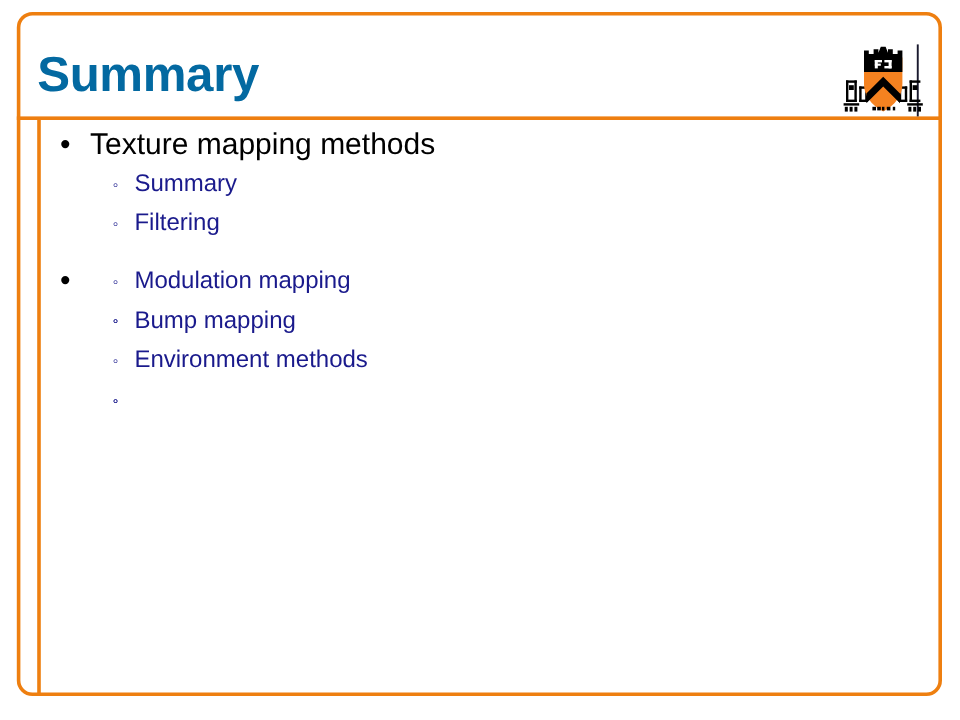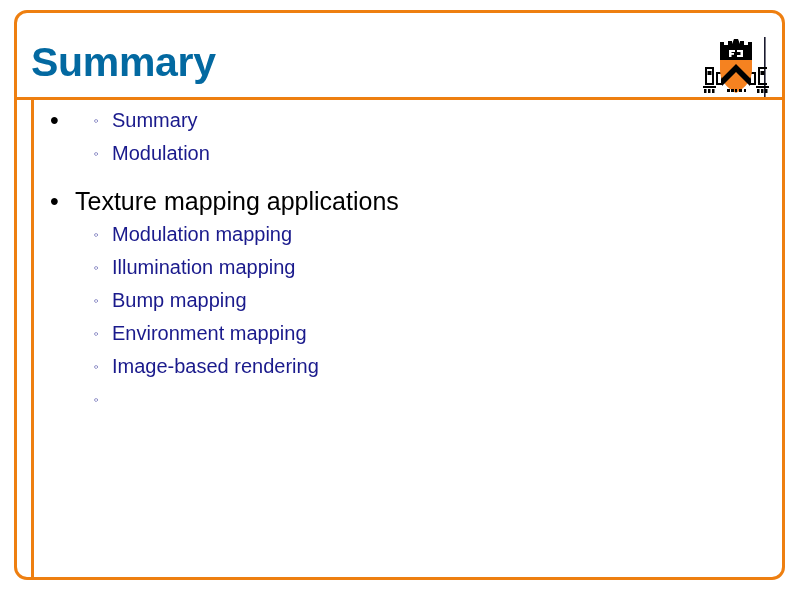--- a/index.html
+++ b/index.html
@@ -209,60 +209,58 @@
         </g>
       </svg>
     </div>
   </div>
 
   <div class="slide-body">
 
     <div>
       <div class="bullet-l1">
         <span class="marker-l1">•</span>
+        <span>Texture mapping methods</span>
       </div>
       <ul class="list-reset">
         <li class="bullet-l2">
           <span class="marker-l2">◦</span>
           <span>Summary</span>
         </li>
         <li class="bullet-l2">
           <span class="marker-l2">◦</span>
-          <span>Modulation</span>
+          <span>Filtering</span>
         </li>
       </ul>
     </div>
 
     <div class="group-gap"></div>
 
     <div>
       <div class="bullet-l1">
         <span class="marker-l1">•</span>
-        <span>Texture mapping applications</span>
       </div>
       <ul class="list-reset">
         <li class="bullet-l2">
           <span class="marker-l2">◦</span>
           <span>Modulation mapping</span>
         </li>
         <li class="bullet-l2">
           <span class="marker-l2">◦</span>
-          <span>Illumination mapping</span>
         </li>
         <li class="bullet-l2">
           <span class="marker-l2">◦</span>
           <span>Bump mapping</span>
         </li>
         <li class="bullet-l2">
           <span class="marker-l2">◦</span>
-          <span>Environment mapping</span>
-        </li>
-        <li class="bullet-l2">
-          <span class="marker-l2">◦</span>
-          <span>Image-based rendering</span>
+          <span>Environment methods</span>
+        </li>
+        <li class="bullet-l2">
+          <span class="marker-l2">◦</span>
         </li>
         <li class="bullet-l2">
           <span class="marker-l2">◦</span>
         </li>
       </ul>
     </div>
 
   </div>
 </div>
 

